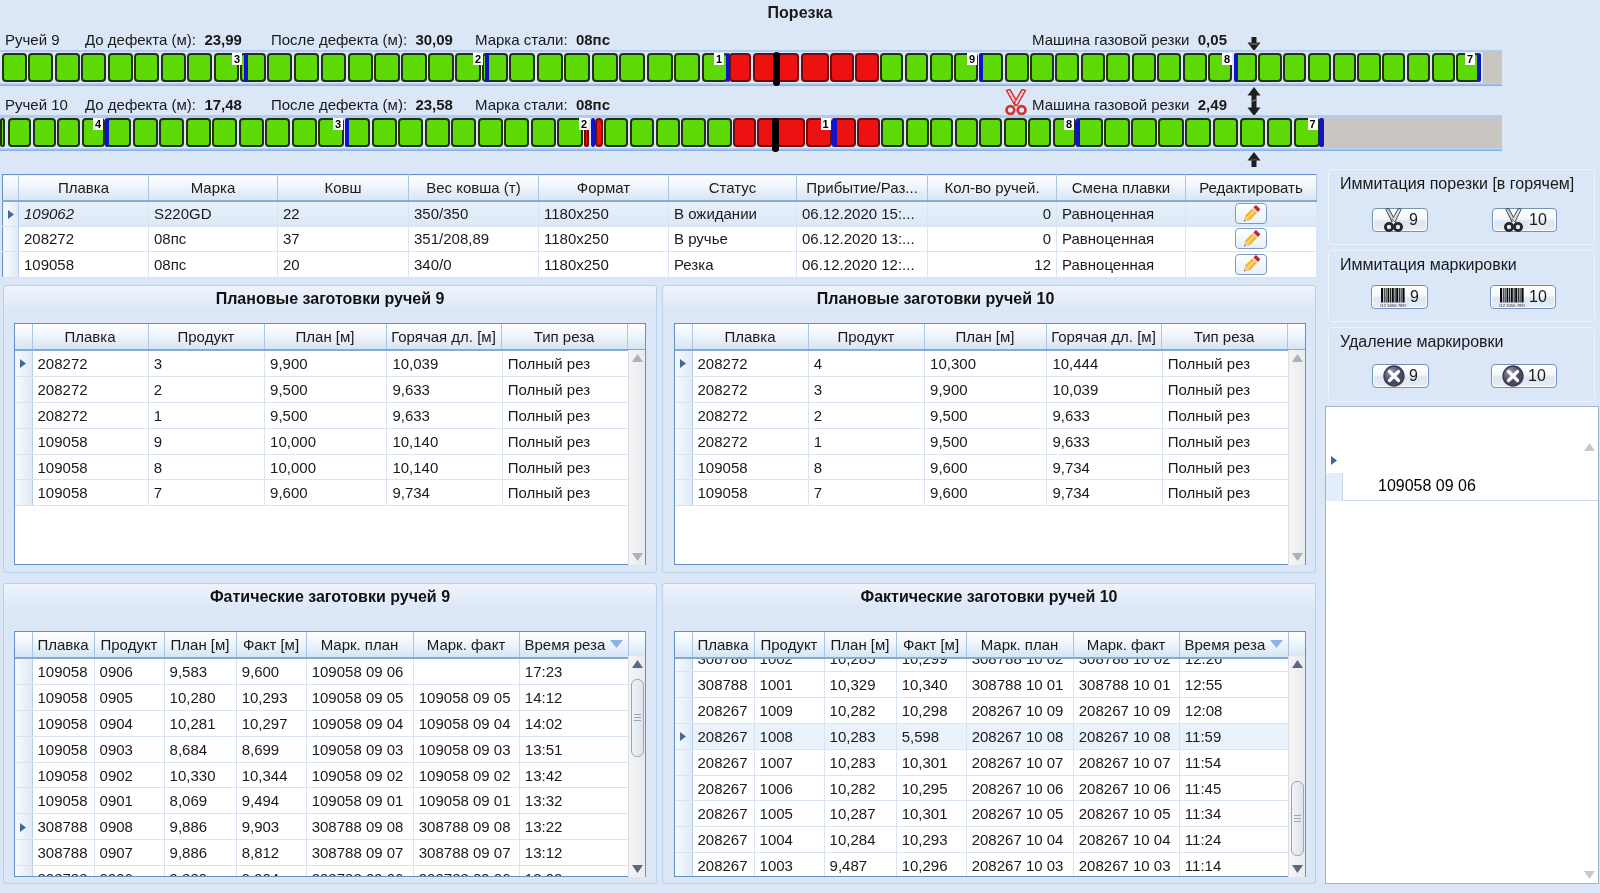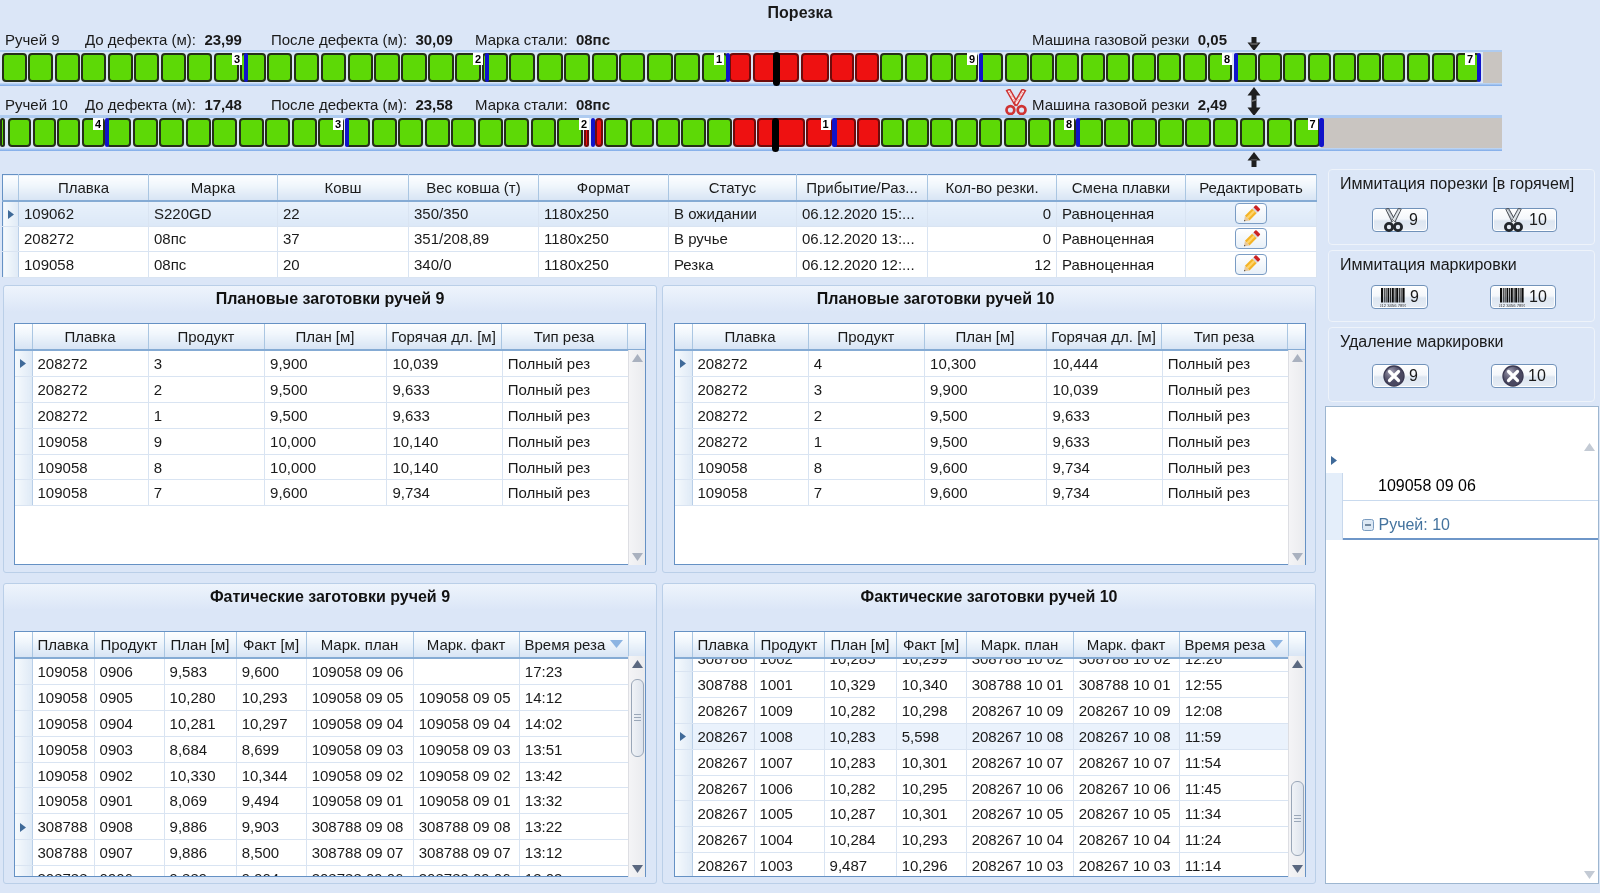--- a/index.html
+++ b/index.html
@@ -219,29 +219,29 @@
 <tbody>
       <tr style="height:26px">
         <th class="gh"></th>
         <th class="gh">Плавка</th>
         <th class="gh">Марка</th>
         <th class="gh">Ковш</th>
         <th class="gh">Вес ковша (т)</th>
         <th class="gh">Формат</th>
         <th class="gh">Статус</th>
         <th class="gh">Прибытие/Раз...</th>
-        <th class="gh">Кол-во резки.</th>
+        <th class="gh">Кол-во ручей.</th>
         <th class="gh">Смена плавки</th>
         <th class="gh">Редактировать</th>
       </tr>
 <tr style="height:25.6px">
         <td class="rh" style="text-align:center"><svg width="6" height="9" viewBox="0 0 6 9" style="vertical-align:middle">
             <path d="M0 0 L6 4.5 L0 9 z" fill="#3f6a99"></path>
           </svg></td>
-<td class="dc" style="background:linear-gradient(#e8f1fb,#dce8f7);">109062</td>
+<td class="dc" style="background:linear-gradient(#e8f1fb,#dce8f7);font-style:italic;">109062</td>
 <td class="dc" style="background:linear-gradient(#e8f1fb,#dce8f7);">S220GD</td>
 <td class="dc" style="background:linear-gradient(#e8f1fb,#dce8f7);">22</td>
 <td class="dc" style="background:linear-gradient(#e8f1fb,#dce8f7);">350/350</td>
 <td class="dc" style="background:linear-gradient(#e8f1fb,#dce8f7);">1180x250</td>
 <td class="dc" style="background:linear-gradient(#e8f1fb,#dce8f7);">В ожидании</td>
 <td class="dc" style="background:linear-gradient(#e8f1fb,#dce8f7);">06.12.2020 15:...</td>
 <td class="dc" style="background:linear-gradient(#e8f1fb,#dce8f7);text-align:right;">0</td>
 <td class="dc" style="background:linear-gradient(#e8f1fb,#dce8f7);">Равноценная</td>
 <td class="dc" style="background:linear-gradient(#e8f1fb,#dce8f7);">
           <div style="width:32px;height:21px;margin:0 auto;border:1px solid #7a9cc4;border-radius:4px;background:linear-gradient(#fff,#e8f0f8);display:flex;align-items:center;justify-content:center">
@@ -627,21 +627,21 @@
 <td class="dc" style="">9,903</td>
 <td class="dc" style="">308788 09 08</td>
 <td class="dc" style="">308788 09 08</td>
 <td class="dc" style="">13:22</td>
 </tr>
 <tr style="height:25.9px">
               <td class="rh" style="text-align:center"></td>
 <td class="dc" style="">308788</td>
 <td class="dc" style="">0907</td>
 <td class="dc" style="">9,886</td>
-<td class="dc" style="">8,500</td>
+<td class="dc" style="">8,812</td>
 <td class="dc" style="">308788 09 07</td>
 <td class="dc" style="">308788 09 07</td>
 <td class="dc" style="">13:12</td>
 </tr>
 <tr style="height:25.9px">
               <td class="rh" style="text-align:center"></td>
 <td class="dc" style="">308788</td>
 <td class="dc" style="">0906</td>
 <td class="dc" style="">9,889</td>
 <td class="dc" style="">9,904</td>
@@ -918,27 +918,20 @@
 <circle cx="11" cy="11" r="10" fill="url(#delg)" stroke="#3c3a52" stroke-width="1.4"></circle>
 <path d="M6.5 6.5 L15.5 15.5 M15.5 6.5 L6.5 15.5" stroke="#fff" stroke-width="3.2" stroke-linecap="round"></path>
     </svg>
     <span style="margin-left:4px">10</span>
   </div>
 <div class="abs" style="left:1325px;top:406px;width:274px;height:478px;background:#fff;border:1px solid #9db6d0">
 <div class="abs" style="left:0;top:66px;width:272px;height:28px;background:#fff;border-bottom:1px solid #c9daee">
       <div class="abs" style="left:0;top:0;width:17px;height:28px;background:#e4eefa;border-right:1px solid #c8d8ec"></div>
       <div class="abs" style="left:52px;top:4px;font-size:16px;color:#000">109058 09 06</div>
     </div>
-<div class="abs" style="left:0;top:94px;width:272px;height:39px;background:#fff;border-bottom:2px solid #6e96c8">
-      <div class="abs" style="left:0;top:0;width:17px;height:39px;background:#e4eefa;border-right:1px solid #c8d8ec"></div>
-      <div class="abs" style="left:36px;top:15px;font-size:16px;color:#000"><svg width="12" height="12" viewBox="0 0 12 12" style="vertical-align:-1px">
-          <rect x="0.5" y="0.5" width="11" height="11" rx="2" fill="#dce8f4" stroke="#7a9cc0"></rect>
-          <path d="M3 6 h6" stroke="#44607c" stroke-width="1.4"></path>
-        </svg> <span style="color:#44739e">Ручей: 10</span></div>
-    </div>
 <div class="abs" style="left:5px;top:44px"><svg width="6" height="9" viewBox="0 0 6 9" style="vertical-align:middle">
         <path d="M0 0 L6 4.5 L0 9 z" fill="#3f6a99"></path>
       </svg></div>
 <svg class="abs" style="left:258px;top:36px" width="11" height="8" viewBox="0 0 11 8">
       <path d="M5.5 0 L11 8 H0 z" fill="#c3cad4"></path>
     </svg>
 <svg class="abs" style="left:258px;top:464px" width="11" height="8" viewBox="0 0 11 8">
       <path d="M5.5 8 L11 0 H0 z" fill="#c3cad4"></path>
     </svg>
 </div>

